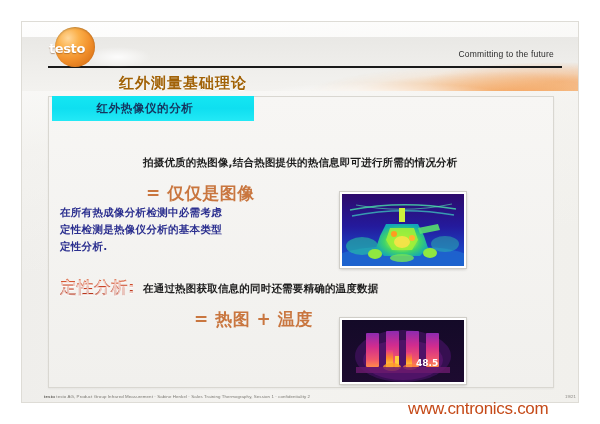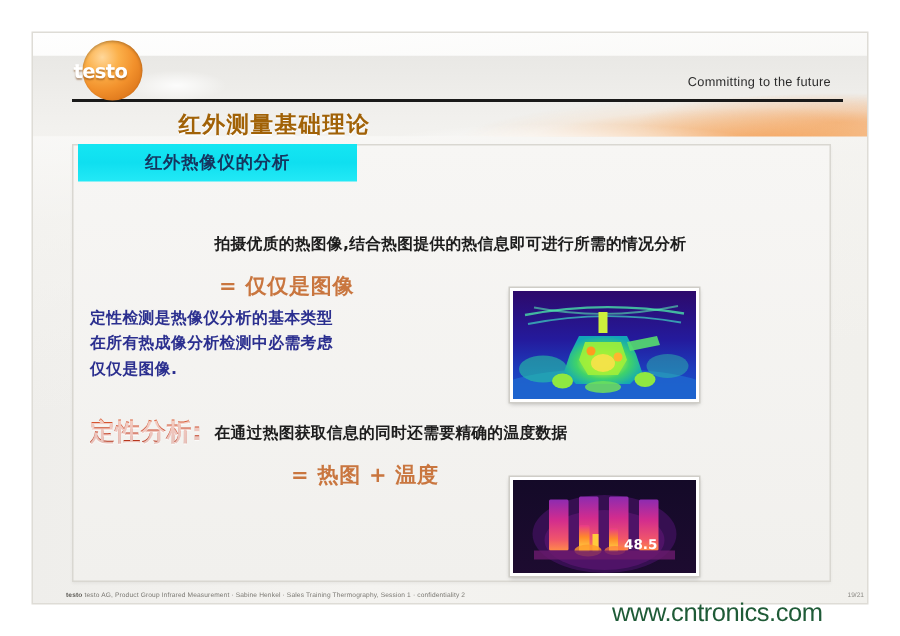--- a/index.html
+++ b/index.html
@@ -88,21 +88,21 @@
   }
   
   .card{
     position:absolute;left:26px;top:74px;width:504px;height:290px;
     background:linear-gradient(180deg,#f7f6f4 0%,#f1f0ed 100%);
     border:1px solid #d9d7d1;
     box-shadow:0 1px 2px rgba(0,0,0,.05);
   }
   
   .subtitle-band{
-    position:absolute;left:52px;top:96px;width:186px;height:25px;
+    position:absolute;left:52px;top:96px;width:202px;height:25px;
     background:linear-gradient(180deg,#14e6f2 0%,#0fdff0 50%,#23e9f6 100%);
   }
   .subtitle-text{
     position:absolute;left:0;top:0;width:186px;height:25px;
     display:flex;align-items:center;justify-content:center;
     font-size:11.5px;font-weight:bold;color:#15365f;
     letter-spacing:.6px;
   }
   
   .h-red{
@@ -117,21 +117,21 @@
     background:linear-gradient(180deg,#e0643a 0%,#c33b20 55%,#a83017 100%);
     -webkit-background-clip:text;background-clip:text;color:transparent;
   }
   .body-inline{
     position:absolute;
     font-size:10.5px;font-weight:bold;color:#1d1d1d;
     letter-spacing:.2px;
   }
   .eq-line{
     position:absolute;
-    font-size:14px;font-weight:bold;color:#c9763f;
+    font-size:17px;font-weight:bold;color:#c9763f;
     letter-spacing:.5px;
   }
   .blue-block{
     position:absolute;
     font-size:10.5px;font-weight:bold;color:#2b2f8f;
     line-height:17px;letter-spacing:.3px;
   }
   
   .thermo{
     position:absolute;
@@ -148,21 +148,21 @@
     white-space:nowrap;
   }
   .footer-text b{color:#5d5b56;}
   .footer-page{
     position:absolute;right:24px;top:394px;
     font-size:4.4px;color:#8a8883;
     font-family:"Liberation Sans",sans-serif;
   }
   .watermark{
     position:absolute;left:408px;top:399px;
-    font-size:17px;color:#14532d;
+    font-size:17px;color:#c2410c;
     font-family:"Liberation Sans",sans-serif;
     letter-spacing:-.3px;
     opacity:.95;
   }
 </style>
 </head>
 <body>
 
 <div id="slide">
 
@@ -187,23 +187,23 @@
 
   </div>
 
   <div class="subtitle-band">
     <div class="subtitle-text">红外热像仪的分析</div>
   </div>
 
   <div class="body-inline" style="left:143px;top:156px;">拍摄优质的热图像,结合热图提供的热信息即可进行所需的情况分析</div>
   <div class="eq-line" style="left:146px;top:182px;">= 仅仅是图像</div>
   <div class="blue-block" style="left:60px;top:204px;">
+    <div>在所有热成像分析检测中必需考虑</div>
     <div>定性检测是热像仪分析的基本类型</div>
-    <div>在所有热成像分析检测中必需考虑</div>
-    <div>仅仅是图像.</div>
+    <div>定性分析.</div>
   </div>
 
   <div class="thermo" style="left:328px;top:192px;width:122px;height:72px;">
     <svg viewBox="0 0 122 72" width="122" height="72" preserveAspectRatio="none">
       <defs>
         <linearGradient id="bgH" x1="0" y1="0" x2="0" y2="1">
           <stop offset="0%" stop-color="#2d0a6b"></stop>
           <stop offset="45%" stop-color="#241a9c"></stop>
           <stop offset="75%" stop-color="#1c3fbf"></stop>
           <stop offset="100%" stop-color="#1856c9"></stop>

